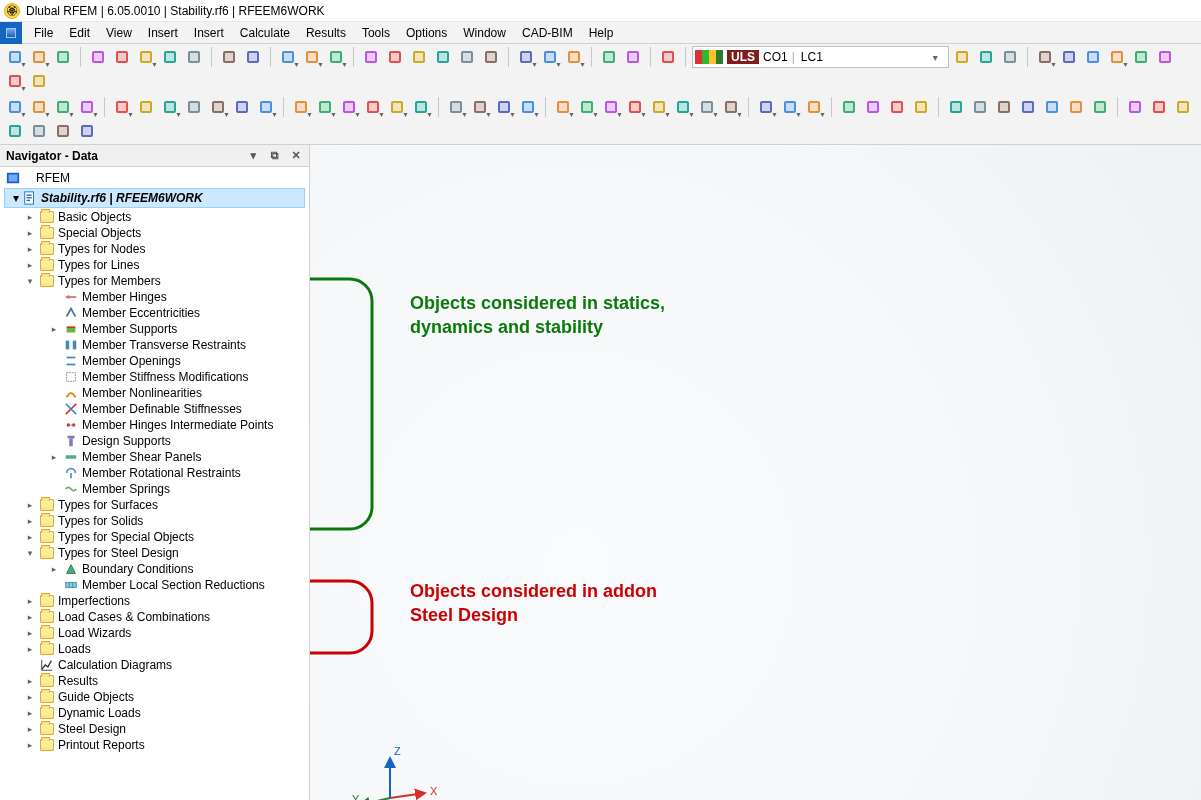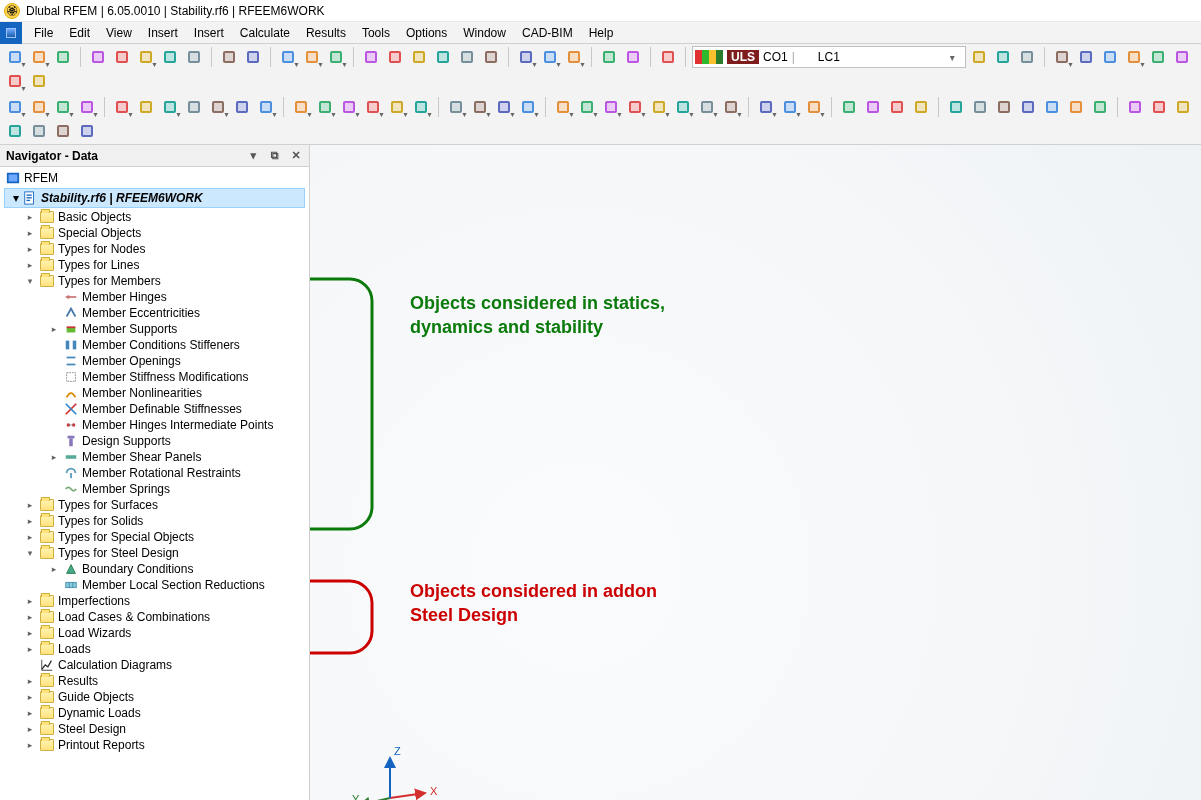--- a/index.html
+++ b/index.html
@@ -106,21 +106,20 @@
   .uls-swatch { display:flex; }
   .uls-swatch span { width:7px; height:14px; display:inline-block; }
   .uls-swatch .s1 { background: var(--uls-red); }
   .uls-swatch .s2 { background: var(--uls-green); }
   .uls-swatch .s3 { background: var(--uls-yellow); }
   .uls-swatch .s4 { background: var(--uls-darkgreen); }
   .uls-label { background:#7f1d1d; color:#fff; font-weight:bold; padding:0 4px; }
   .uls-select, .lc-select {
     border: none; background: transparent; font-size:12px;
     height: 18px;
-    margin-left: 17px;
   }
   .lc-select { width: 130px; }
   .lc-expand { color:#666; margin-right:4px; font-size:10px; cursor:default; }
   
   .main {
     display: flex;
     height: calc(800px - 22px - 22px - 54px);
   }
   .navigator {
     width: 310px;
@@ -137,21 +136,21 @@
   }
   .nav-header-actions span {
     display:inline-block; width:14px; height:14px; text-align:center;
     font-size:11px; color:#555; cursor:pointer; margin-left:4px;
   }
   .tree {
     flex:1; overflow-y:auto; overflow-x:hidden;
     padding: 2px 0 10px 0;
   }
   .tree-root {
-    display:flex; align-items:center; gap:4px; padding:2px 6px;
+    display:flex; align-items:center; gap:16px; padding:2px 6px;
   }
   .tree-root .ricon {
     width:14px;height:14px;display:inline-flex;
   }
   .project-row {
     display:flex; align-items:center; gap:4px; padding:2px 4px 2px 8px;
     background: var(--selected);
     margin: 1px 4px 1px 4px;
     border:1px solid #99d1ff;
   }
@@ -920,21 +919,21 @@
     <span class="tree-label">Member Supports</span>
   </div>
           <div class="node lvl2">
     <span class="twisty blank">▸</span>
     <span class="leaf-icon">
               <svg viewBox="0 0 16 16">
                 <rect x="2" y="3" width="4" height="10" fill="#48b"></rect>
                 <rect x="10" y="3" width="4" height="10" fill="#48b"></rect>
               </svg>
             </span>
-    <span class="tree-label">Member Conditions Stiffeners</span>
+    <span class="tree-label">Member Transverse Restraints</span>
   </div>
           <div class="node lvl2">
     <span class="twisty blank">▸</span>
     <span class="leaf-icon">
               <svg viewBox="0 0 16 16">
                 <line x1="3" y1="4" x2="13" y2="4" stroke="#48b" stroke-width="2"></line>
                 <line x1="3" y1="12" x2="13" y2="12" stroke="#48b" stroke-width="2"></line>
               </svg>
             </span>
     <span class="tree-label">Member Openings</span>

